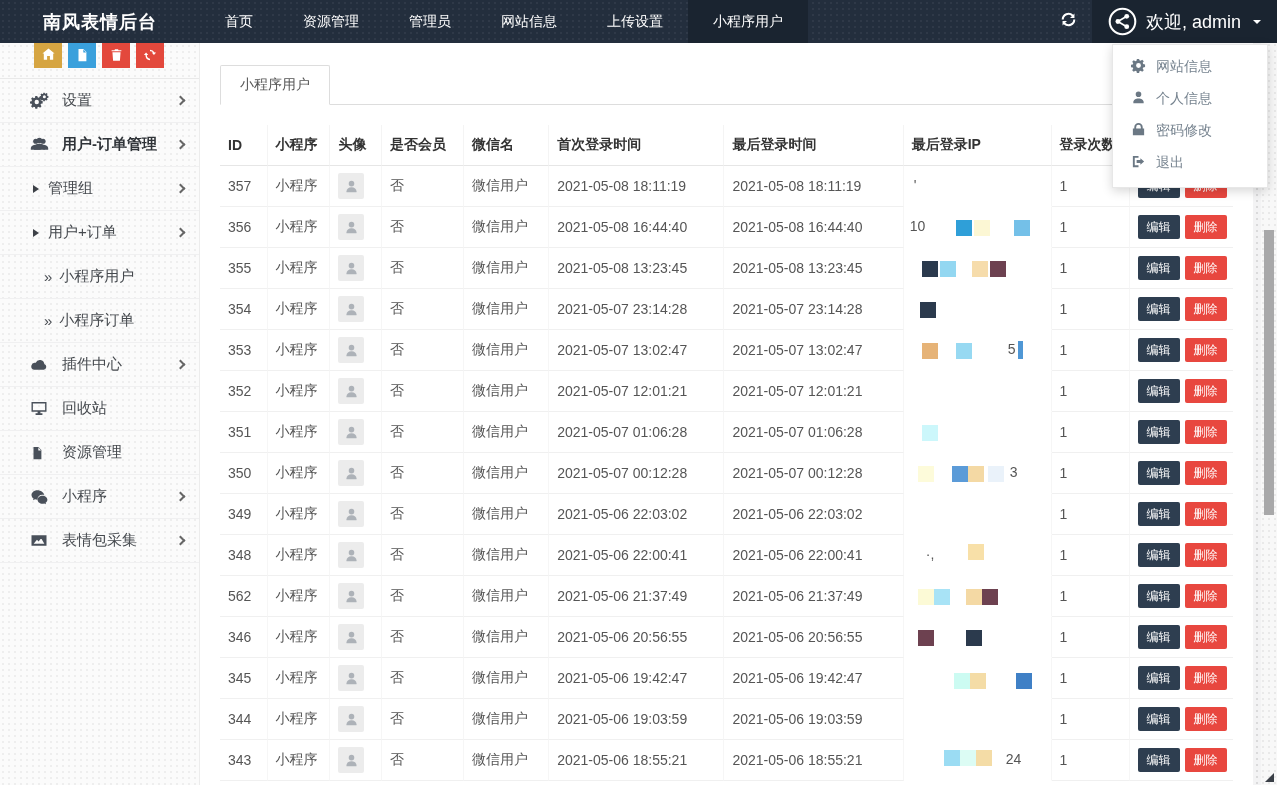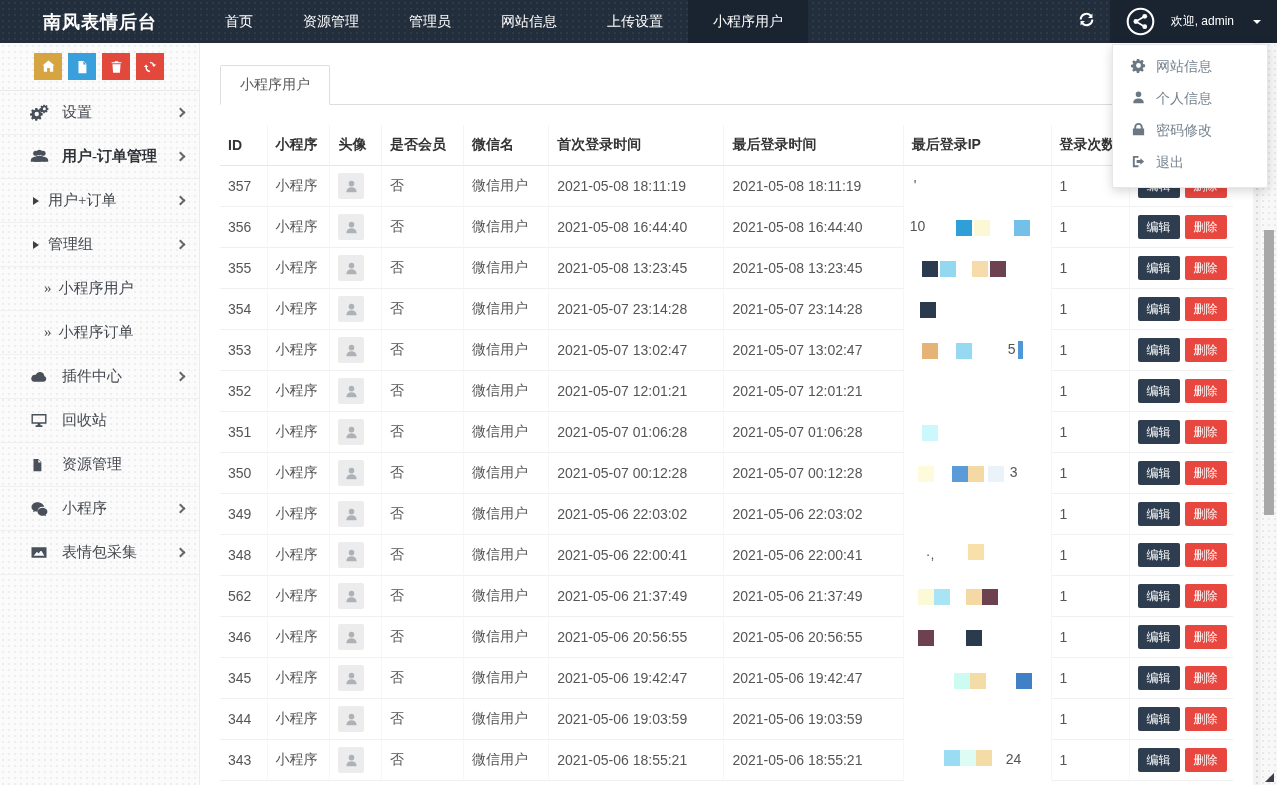--- a/index.html
+++ b/index.html
@@ -21,34 +21,34 @@
     background-image:radial-gradient(rgba(255,255,255,.055) 1px,transparent 1px);
     background-size:6px 6px;display:flex;align-items:stretch;}
   .brand{width:200px;display:flex;align-items:center;justify-content:center;
     color:#fff;font-size:18px;font-weight:700;letter-spacing:1px;}
   .nav-items{display:flex;align-items:stretch;}
   .nav-item{display:flex;align-items:center;padding:0 25px;color:#fff;font-size:14px;cursor:pointer;}
   .nav-item.active{background:var(--c-navbar-active);}
   .nav-right{margin-left:auto;display:flex;align-items:stretch;}
   .refresh-btn{display:flex;align-items:center;padding:0 15px;cursor:pointer;}
   .userbox{background:var(--c-navbar-active);display:flex;align-items:center;
-    padding:0 16px;gap:16px;color:#fff;font-size:12px;cursor:pointer;min-width:167px;}
+    padding:0 16px;gap:9px;color:#fff;font-size:18px;cursor:pointer;min-width:167px;}
   .avatar-ring{width:29px;height:29px;flex:0 0 auto;}
   .caret-down{width:0;height:0;border-left:4px solid transparent;border-right:4px solid transparent;
     border-top:4px solid #fff;margin-left:3px;}
   
   .dropdown{position:absolute;top:44px;left:1112px;width:156px;background:#fff;
     border:1px solid #e7e7e7;box-shadow:0 3px 10px rgba(0,0,0,.16);z-index:60;padding:6px 0 8px;}
   .dd-item{display:flex;align-items:center;gap:10px;padding:7px 18px;font-size:14px;color:#76838f;cursor:pointer;}
   .dd-item svg{flex:0 0 auto;}
   
-  .sidebar{position:absolute;left:0;top:43px;bottom:0;width:200px;z-index:10;
+  .sidebar{position:absolute;left:0;top:31px;bottom:0;width:200px;z-index:10;
     background-color:var(--c-sidebar);
     background-image:radial-gradient(rgba(0,0,0,.05) 1px,transparent 1px);
-    background-size:6px 6px;border-right:1px solid #ececec;font-family:Liberation Serif, serif;}
+    background-size:6px 6px;border-right:1px solid #ececec;}
   .quick{display:flex;gap:6px;padding:10px 0 10px 34px;border-bottom:1px solid #e9e9e9;}
   .qbtn{width:28px;height:27px;display:flex;align-items:center;justify-content:center;cursor:pointer;}
   .menu-item{height:44px;display:flex;align-items:center;padding:0 15px 0 30px;
     border-bottom:1px solid #f0f0f1;font-size:15px;color:#45494e;cursor:pointer;}
   .menu-item.active{font-weight:700;color:#2f3338;}
   .menu-item.lvl1{padding-left:33px;}
   .menu-item.lvl2{padding-left:44px;}
   .s-icon{width:21px;margin-right:11px;display:flex;align-items:center;}
   .chev{margin-left:auto;width:7px;height:7px;border-top:2px solid #666;border-right:2px solid #666;
     transform:rotate(45deg);flex:0 0 auto;}
@@ -201,26 +201,26 @@
               <path d="M8.4 6.4c-2.8 0-5 1.4-5 3.2v2.2h10v-2.2c0-1.8-2.2-3.2-5-3.2z"></path>
               <path d="M11.8 7.2c-.4 0-.9.1-1.3.2 1 .7 1.7 1.7 1.7 2.8v1.6h4.4v-1.6c0-1.7-2.1-3-4.8-3z"></path>
             </g>
           </svg>
         </span>
         <span>用户-订单管理</span>
         <span class="chev"></span>
       </div>
       <div class="menu-item lvl1">
         <span class="tri"></span>
-        <span>用户+订单</span>
+        <span>管理组</span>
         <span class="chev"></span>
       </div>
       <div class="menu-item lvl1">
         <span class="tri"></span>
-        <span>管理组</span>
+        <span>用户+订单</span>
         <span class="chev"></span>
       </div>
       <div class="menu-item lvl2">
         <span class="guill">»</span>
         <span>小程序用户</span>
       </div>
       <div class="menu-item lvl2">
         <span class="guill">»</span>
         <span>小程序订单</span>
       </div>

